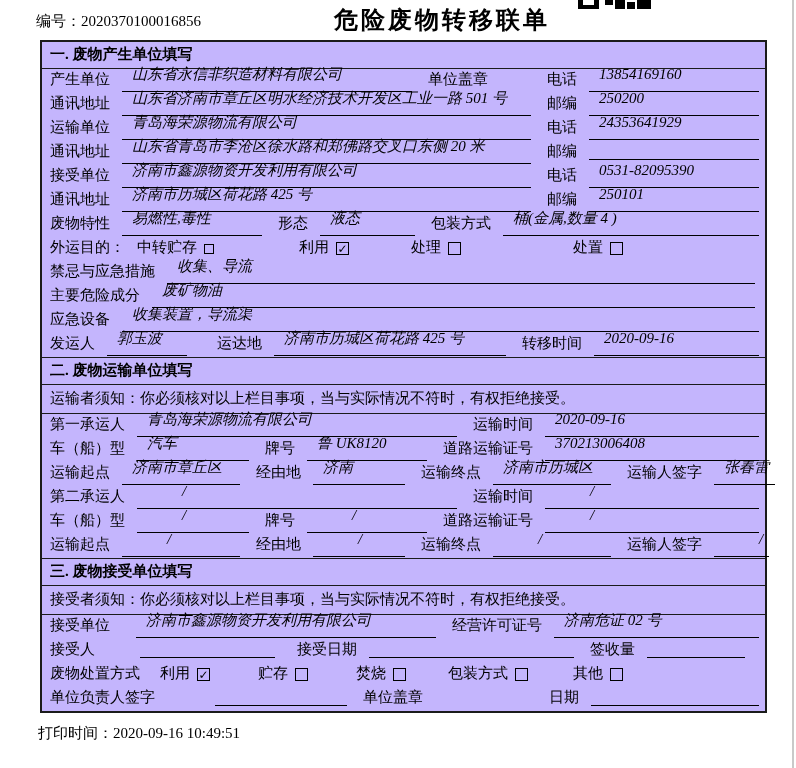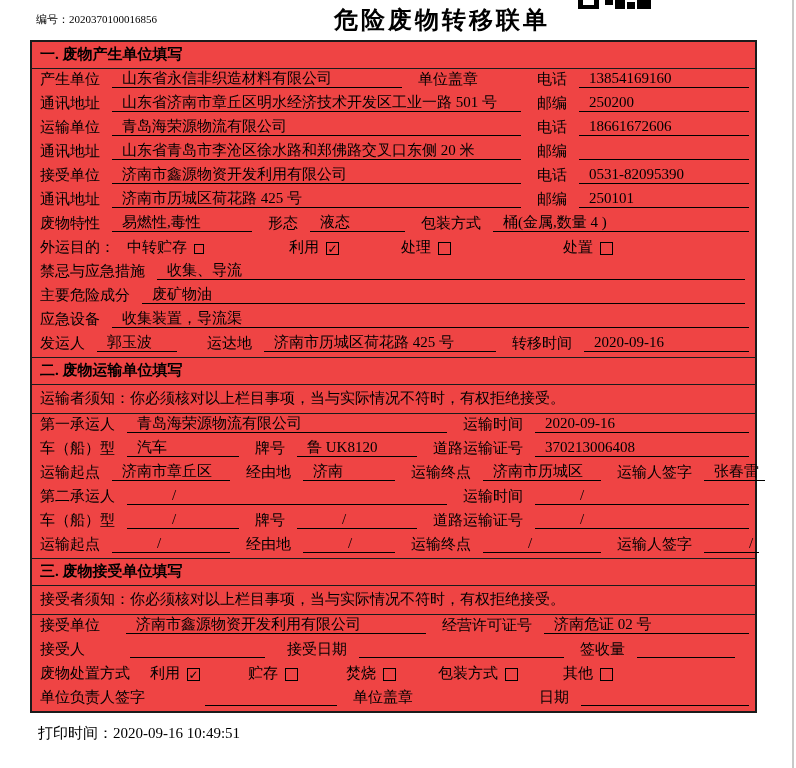--- a/index.html
+++ b/index.html
@@ -6,41 +6,41 @@
   html,body { margin:0; padding:0; }
   body {
     width:796px; height:768px; background:#fff; position:relative;
     font-family:"Liberation Serif","DejaVu Serif",serif; color:#000;
     overflow:hidden;
   }
   .right-edge { position:absolute; top:0; right:2px; width:2px; height:768px; background:#c9c9c9; }
 
   
   .doc-header { position:relative; height:40px; }
-  .serial { position:absolute; left:36px; top:12px; font-size:11px; white-space:nowrap; }
+  .serial { position:absolute; left:36px; top:12px; font-size:15px; white-space:nowrap; }
   .doc-title { position:absolute; left:88px; right:0; top:4px; text-align:center;
                font-size:24px; font-weight:bold; letter-spacing:3px; }
   .qr { position:absolute; left:578px; top:0; width:74px; height:10px; }
   .qr div { position:absolute; }
   .qr-a { left:0; top:0; width:21px; height:9px; border-left:5px solid #000; border-right:5px solid #000; border-bottom:4px solid #000; }
   .qr-b1 { left:27px; top:0; width:8px;  height:5px; background:#000; }
   .qr-b2 { left:37px; top:0; width:10px; height:9px; background:#000; }
   .qr-b3 { left:49px; top:2px; width:8px; height:7px; background:#000; }
   .qr-b4 { left:59px; top:0; width:14px; height:9px; background:#000; }
 
   
-  .form-box { margin-left:30px; width:727px; border:2px solid #1b1b1b; background:#ef4444; }
+  .form-box { margin-left:40px; width:727px; border:2px solid #1b1b1b; background:#c4b5fd; }
   .section + .section { border-top:1.5px solid #1b1b1b; }
   .sec-heading { font-weight:bold; font-size:15px; padding:3px 8px 4px 8px; border-bottom:1.5px solid #1b1b1b; line-height:19px; }
   .notice { font-size:15px; padding:4px 8px 5px 8px; border-bottom:1.5px solid #1b1b1b; line-height:19px; white-space:nowrap; }
   .row { display:flex; align-items:center; height:24px; padding:0 6px 4px 8px;
          font-size:15px; line-height:16px; white-space:nowrap; }
   .lbl { flex:none; margin-right:12px; }
   .mid { margin-left:16px; }
-  .u { flex:none; border-bottom:1.3px solid #000; padding:0 6px 1px 10px; min-height:17px; overflow:visible; }
+  .u { flex:none; border-bottom:1.3px solid #000; padding:0 6px 9px 10px; min-height:17px; overflow:visible;font-style:italic; }
   .uf { flex:1 1 auto; }
   .slash { padding-left:45px; }
   .sp { flex:1 1 auto; }
   .opt { flex:none; display:flex; align-items:flex-end; }
   .box { display:inline-block; width:13px; height:13px; border:1.5px solid #000; margin-left:7px;
          text-align:center; line-height:12px; font-size:12px;
          font-family:"DejaVu Sans",sans-serif; font-weight:bold; }
   .box.sm { width:10px; height:10px; margin-bottom:1px; }
 
   .print-line { margin:11px 0 0 38px; font-size:15px; }
@@ -82,21 +82,21 @@
       <span class="lbl">通讯地址</span>
       <span class="u uf">山东省济南市章丘区明水经济技术开发区工业一路 501 号</span>
       <span class="lbl mid">邮编</span>
       <span class="u" style="width:170px">250200</span>
     </div>
 
     <div class="row">
       <span class="lbl">运输单位</span>
       <span class="u uf">青岛海荣源物流有限公司</span>
       <span class="lbl mid">电话</span>
-      <span class="u" style="width:170px">18661672606</span>
+      <span class="u" style="width:170px">24353641929</span>
     </div>
 
     <div class="row">
       <span class="lbl">通讯地址</span>
       <span class="u uf">山东省青岛市李沧区徐水路和郑佛路交叉口东侧 20 米</span>
       <span class="lbl mid">邮编</span>
       <span class="u" style="width:170px"></span>
     </div>
 
     <div class="row">

